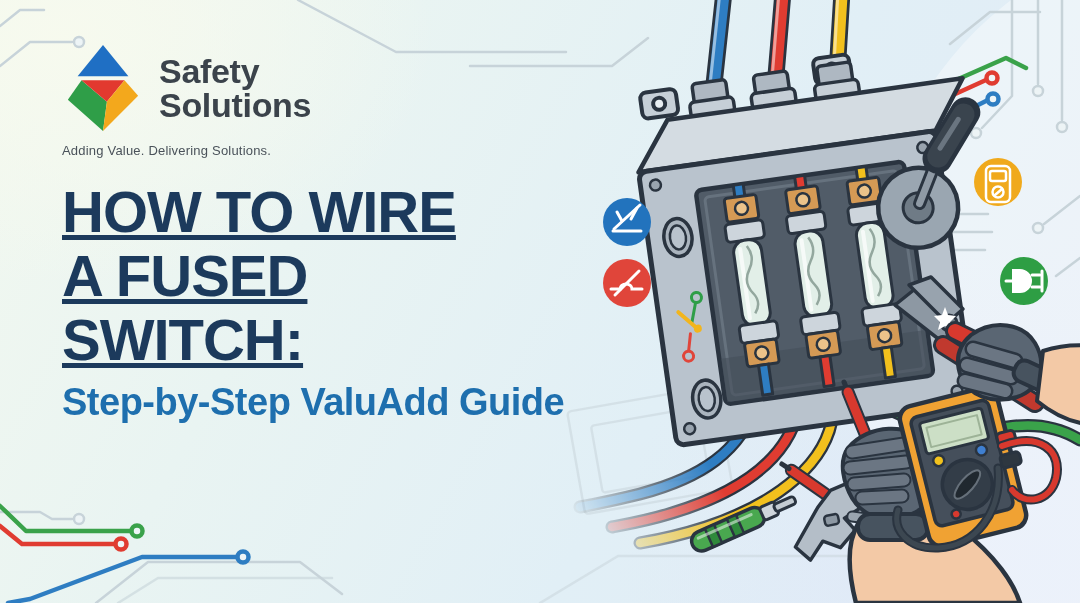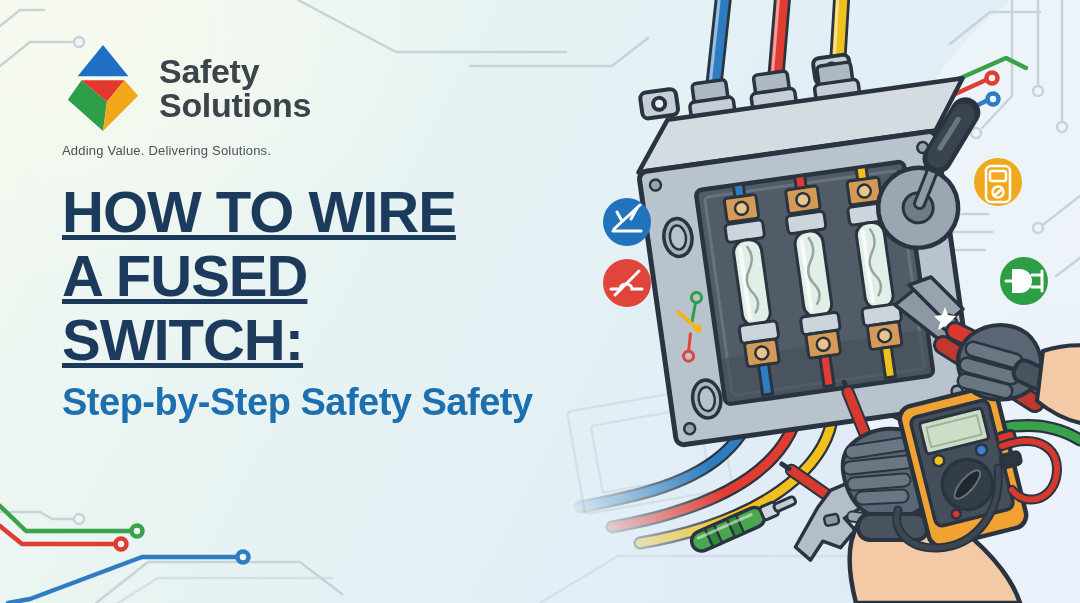--- a/index.html
+++ b/index.html
@@ -347,16 +347,16 @@
       <div>Solutions</div>
     </div>
   </div>
   <div class="tagline">Adding Value. Delivering Solutions.</div>
 
   <h1 class="headline" style="margin:22px 0 0 0;">
     <div>HOW TO WIRE</div>
     <div>A FUSED</div>
     <div>SWITCH:</div>
   </h1>
-  <div class="subtitle">Step-by-Step Safety Safety</div>
+  <div class="subtitle">Step-by-Step ValuAdd Guide</div>
 </div>
 
 </div>
 
 </body></html>

